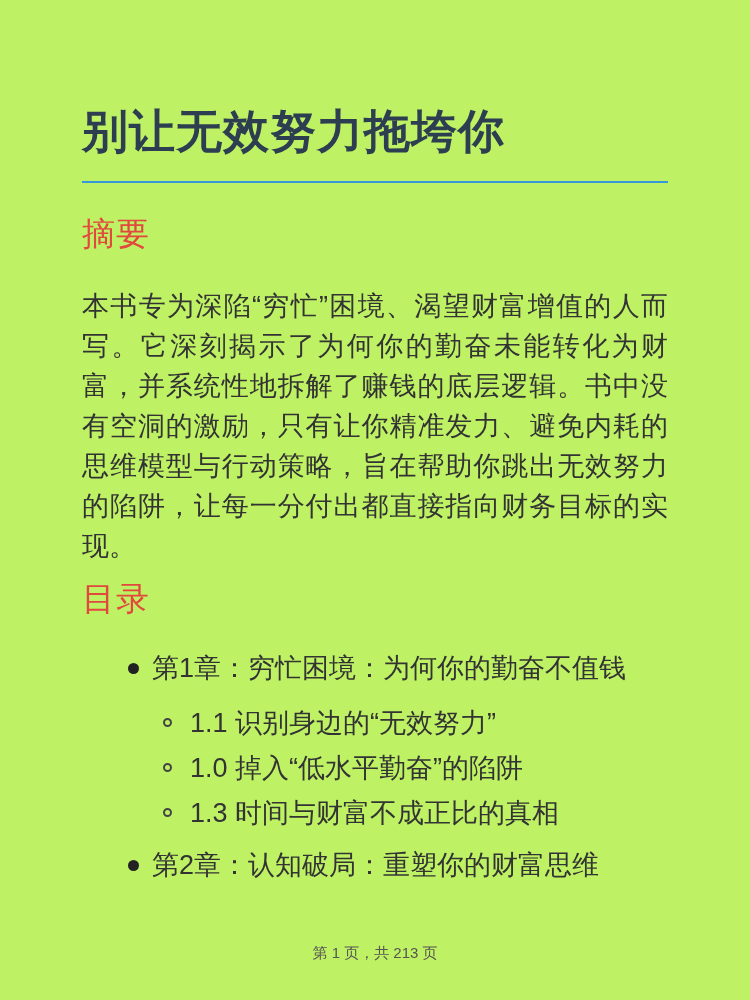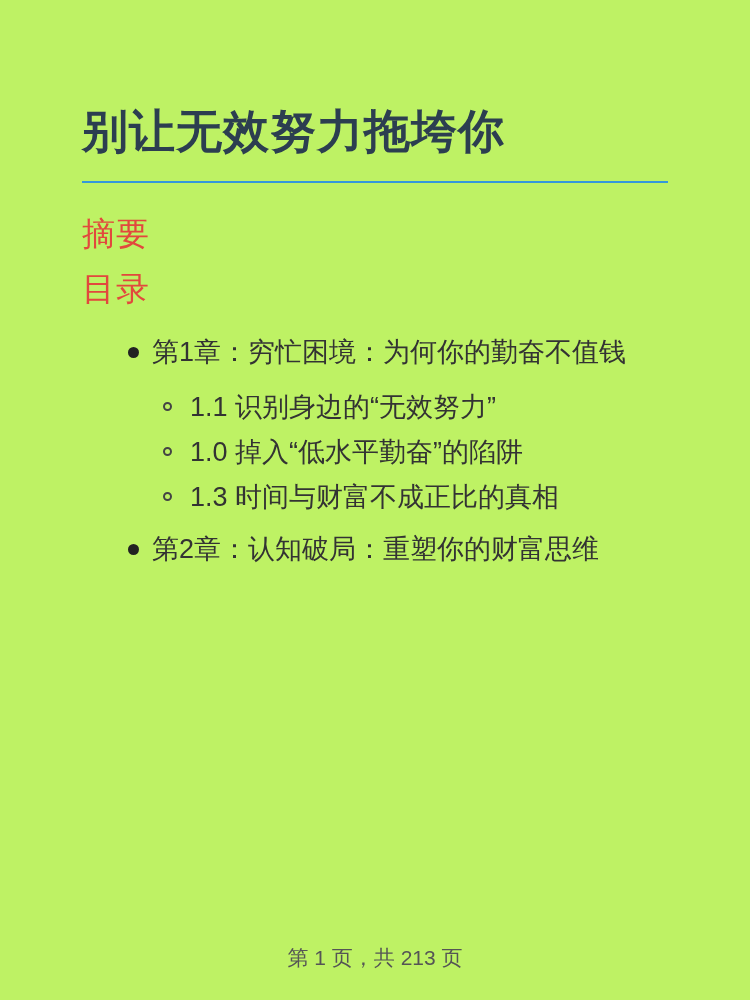--- a/index.html
+++ b/index.html
@@ -41,21 +41,21 @@
   h2.toc-heading { margin-top: 12px; }
   p.abstract-body {
     margin-top: 30px;
     font-size: 27px;
     line-height: 40px;
     text-align: justify;
     color: #333333;
   }
   ul.toc-list {
     list-style: none;
-    margin-top: 21px;
+    margin-top: 27px;
   }
   ul.toc-list li {
     position: relative;
     font-size: 27px;
     line-height: 40px;
     color: #333333;
   }
   li.lvl1 { padding-left: 70px; margin-bottom: 15px; }
   li.lvl2 { padding-left: 108px; margin-bottom: 5px; }
   li.lvl2 + li.lvl1 { margin-top: 12px; }
@@ -77,35 +77,36 @@
     border-radius: 50%;
     border: 2px solid #444444;
     background: transparent;
   }
   .page-footer {
     position: absolute;
     left: 0;
     right: 0;
     top: 944px;
     text-align: center;
-    font-size: 21px;
+    font-size: 15px;
     color: #555555;
   }
 </style>
 </head>
 <body>
 
 <div class="page">
 
   <h1 class="doc-title">别让无效努力拖垮你</h1>
 
   <div class="title-rule"></div>
 
   <h2 class="section-heading abstract-heading">摘要</h2>
 
+  <p class="abstract-body">本书专为深陷“穷忙”困境、渴望财富增值的人而写。它深刻揭示了为何你的勤奋未能转化为财富，并系统性地拆解了赚钱的底层逻辑。书中没有空洞的激励，只有让你精准发力、避免内耗的思维模型与行动策略，旨在帮助你跳出无效努力的陷阱，让每一分付出都直接指向财务目标的实现。</p>
 
   <h2 class="section-heading toc-heading">目录</h2>
 
   <ul class="toc-list">
     <li class="lvl1">
       <span class="bullet-disc"></span>
       <span>第1章：穷忙困境：为何你的勤奋不值钱</span>
     </li>
     <li class="lvl2">
       <span class="bullet-circle"></span>

